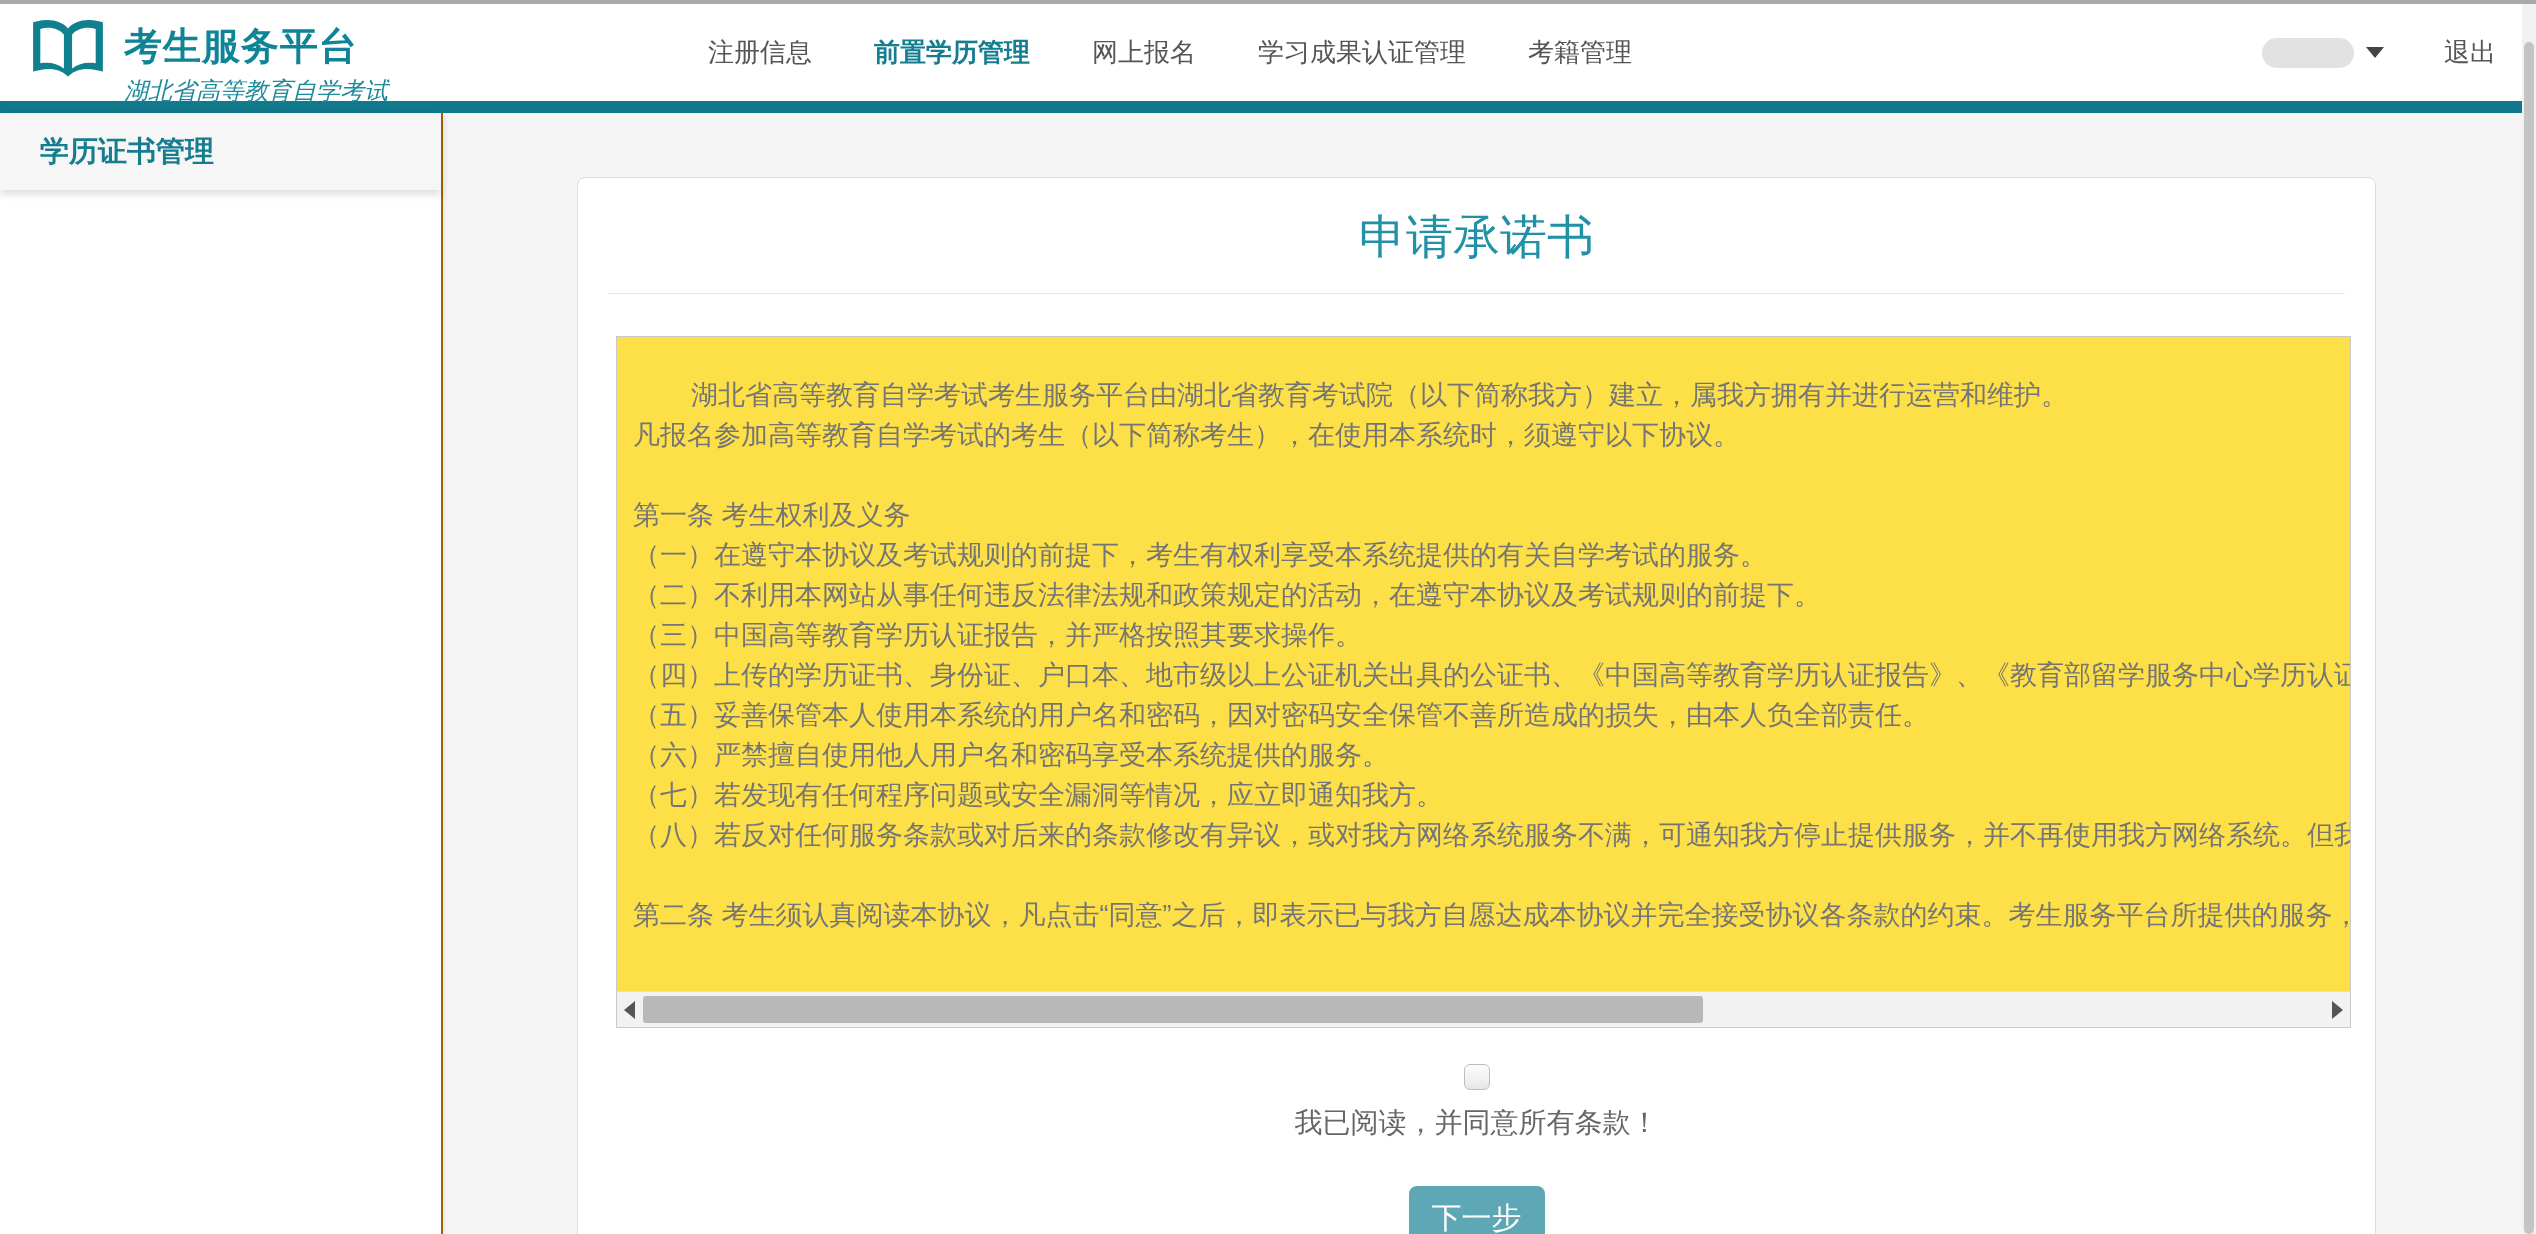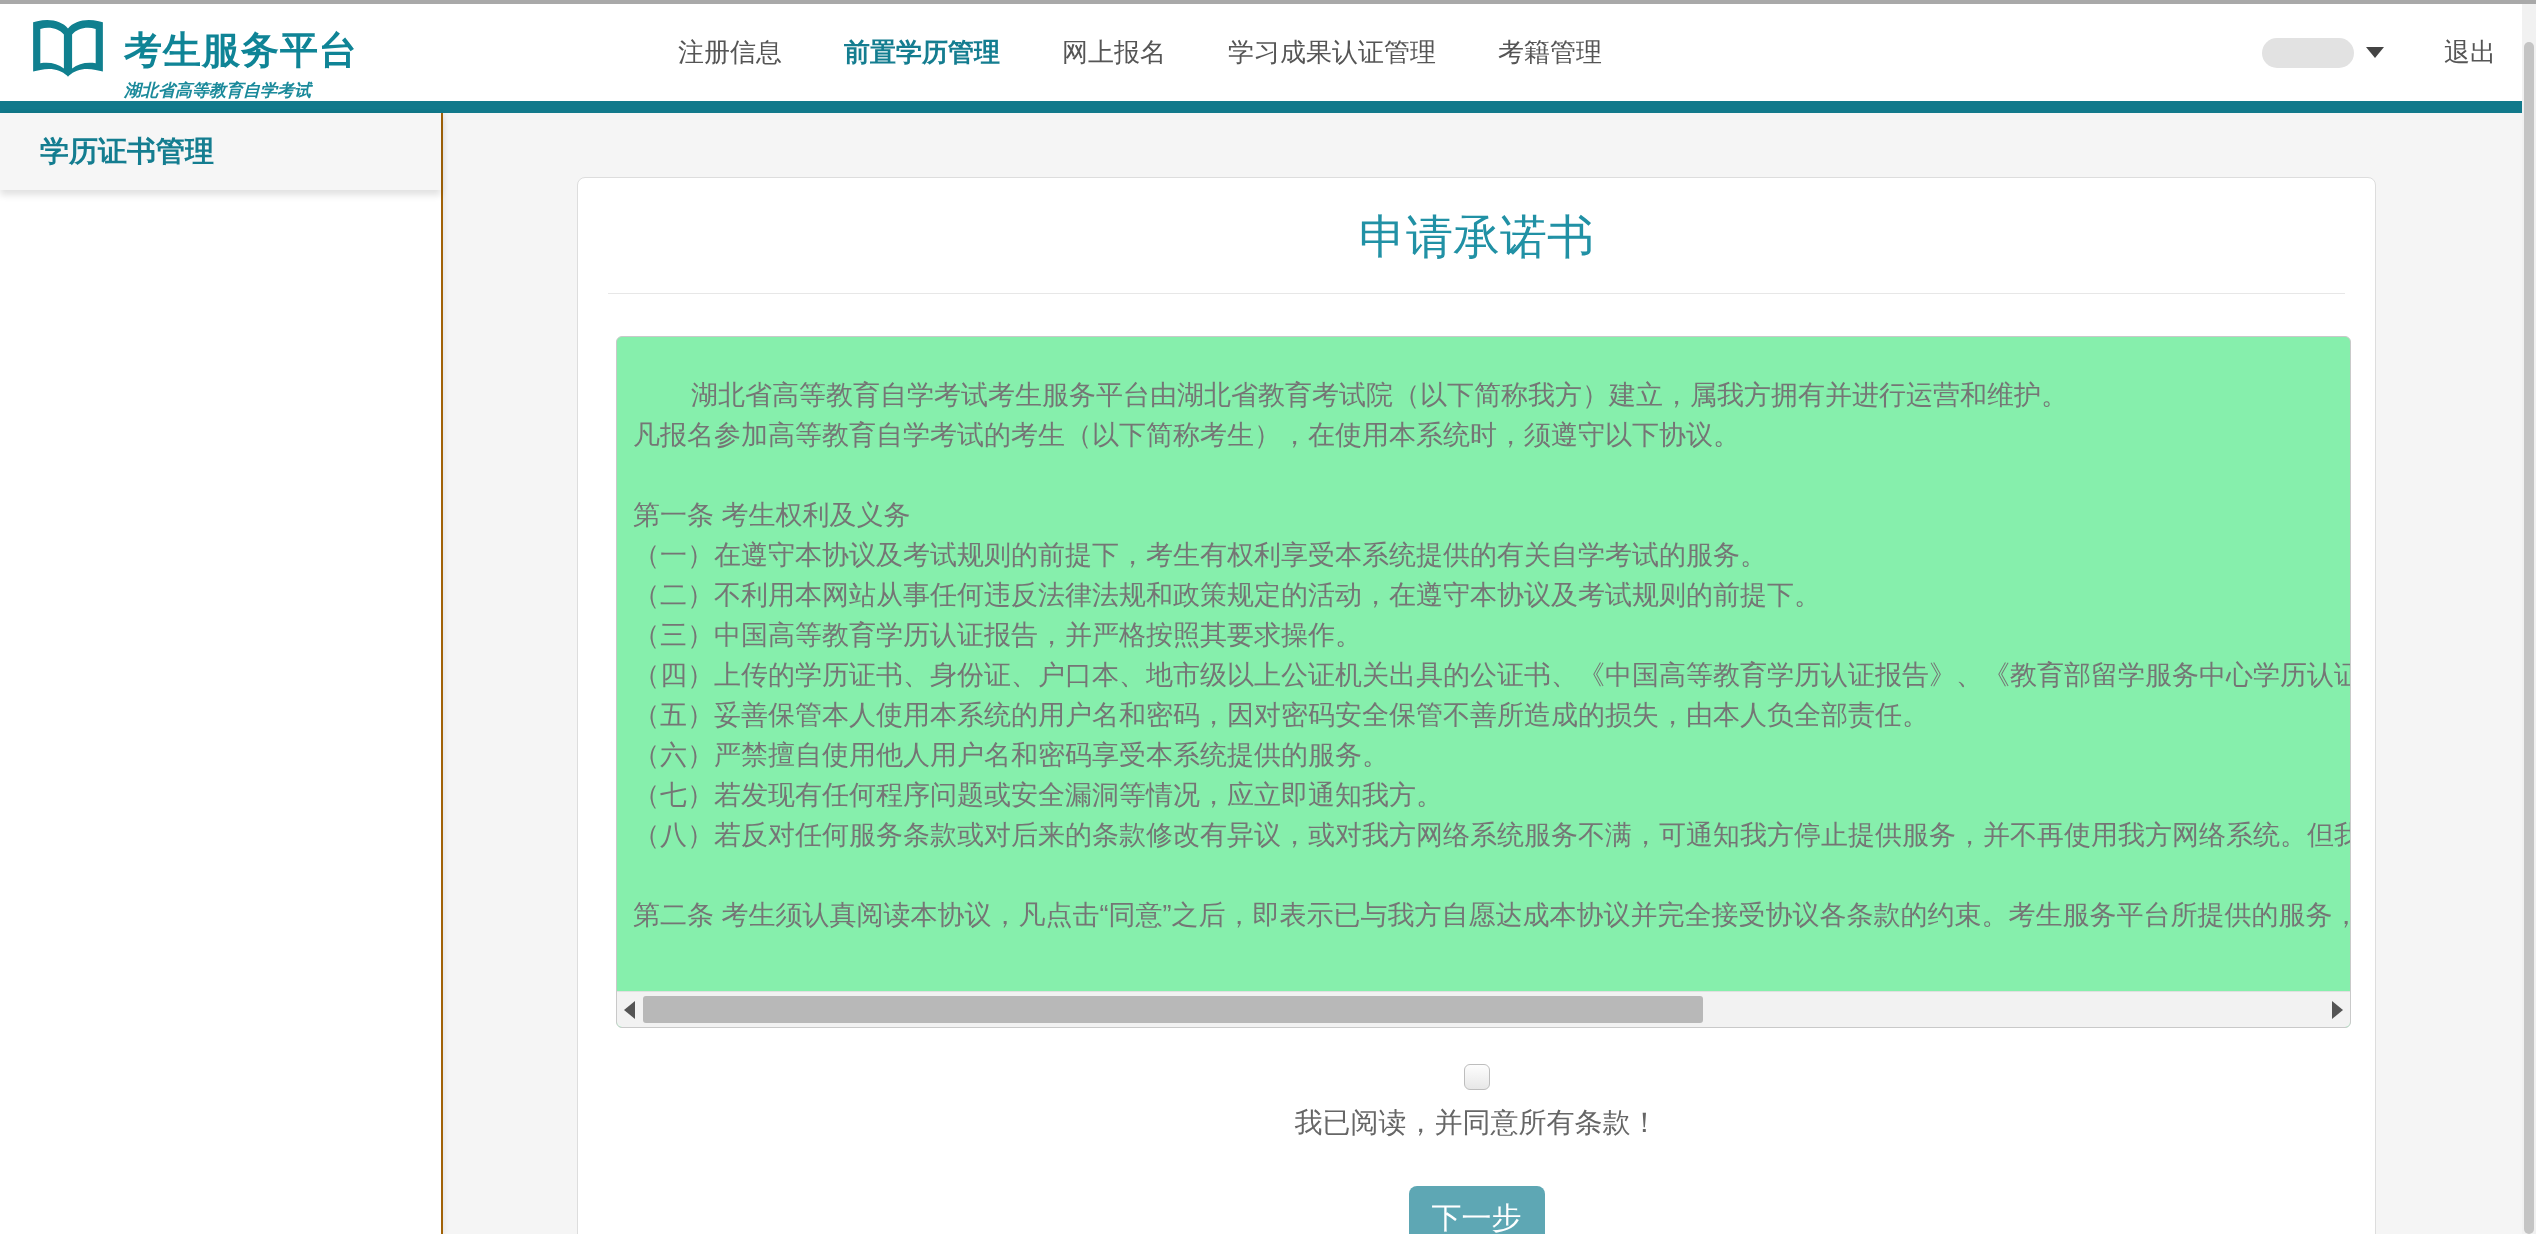--- a/index.html
+++ b/index.html
@@ -12,21 +12,21 @@
 
   
   .top-border { height: 4px; background: #a9a9a9; }
   .header {
     height: 97px; background: #ffffff;
     display: flex; align-items: center;
   }
   .brand { margin-left: 28px; display: flex; align-items: center; gap: 16px; flex: 0 0 auto; }
   .brand-text { display: flex; flex-direction: column; }
   .brand-title { font-size: 38px; font-weight: bold; color: #0f8496; letter-spacing: 1px; margin-top: 22px; }
-  .brand-subtitle { font-size: 17px; font-style: italic; font-weight: bold; color: #1b8a9b; margin-top: 3px; }
+  .brand-subtitle { font-size: 24px; font-style: italic; font-weight: normal; color: #1b8a9b; margin-top: 3px; }
 
   .main-nav { margin-left: 320px; display: flex; align-items: center; gap: 62px; white-space: nowrap; }
   .nav-item { font-size: 26px; color: #555; cursor: pointer; text-decoration: none; }
   .nav-item.active { color: #147d90; font-weight: bold; }
 
   .user-area { margin-left: auto; margin-right: 40px; display: flex; align-items: center; }
   .user-pill { width: 92px; height: 30px; background: #e2e2e2; border-radius: 15px; }
   .caret { margin-left: 12px; width: 0; height: 0; border-left: 9px solid transparent;
            border-right: 9px solid transparent; border-top: 11px solid #444; }
   .logout { margin-left: 60px; font-size: 26px; color: #555; text-decoration: none; }
@@ -49,22 +49,22 @@
     background: #ffffff; border: 1px solid #dddddd; border-radius: 8px;
   }
   .page-title {
     margin-top: 28px; text-align: center;
     font-size: 47px; line-height: 62px; font-weight: 400; color: #2191a5;
   }
   .title-divider { margin: 25px 30px 0 30px; border: none; border-top: 1px solid #e7e7e7; }
 
   .agreement-box {
     margin: 42px 24px 0 38px; height: 692px;
-    border: 1px solid #c9c9c9; border-radius: 6px;
-    position: relative; overflow: hidden; background: #86efac;
+    border: 1px solid #c9c9c9; border-radius: 0;
+    position: relative; overflow: hidden; background: #fde047;
   }
   .agreement-text {
     padding: 38px 0 0 16px;
     font-size: 27px; line-height: 40px; color: #757575;
     white-space: nowrap;
   }
   .agreement-text .line { min-height: 40px; }
   .agreement-text .line.indent { text-indent: 58px; }
 
   .hscrollbar {

